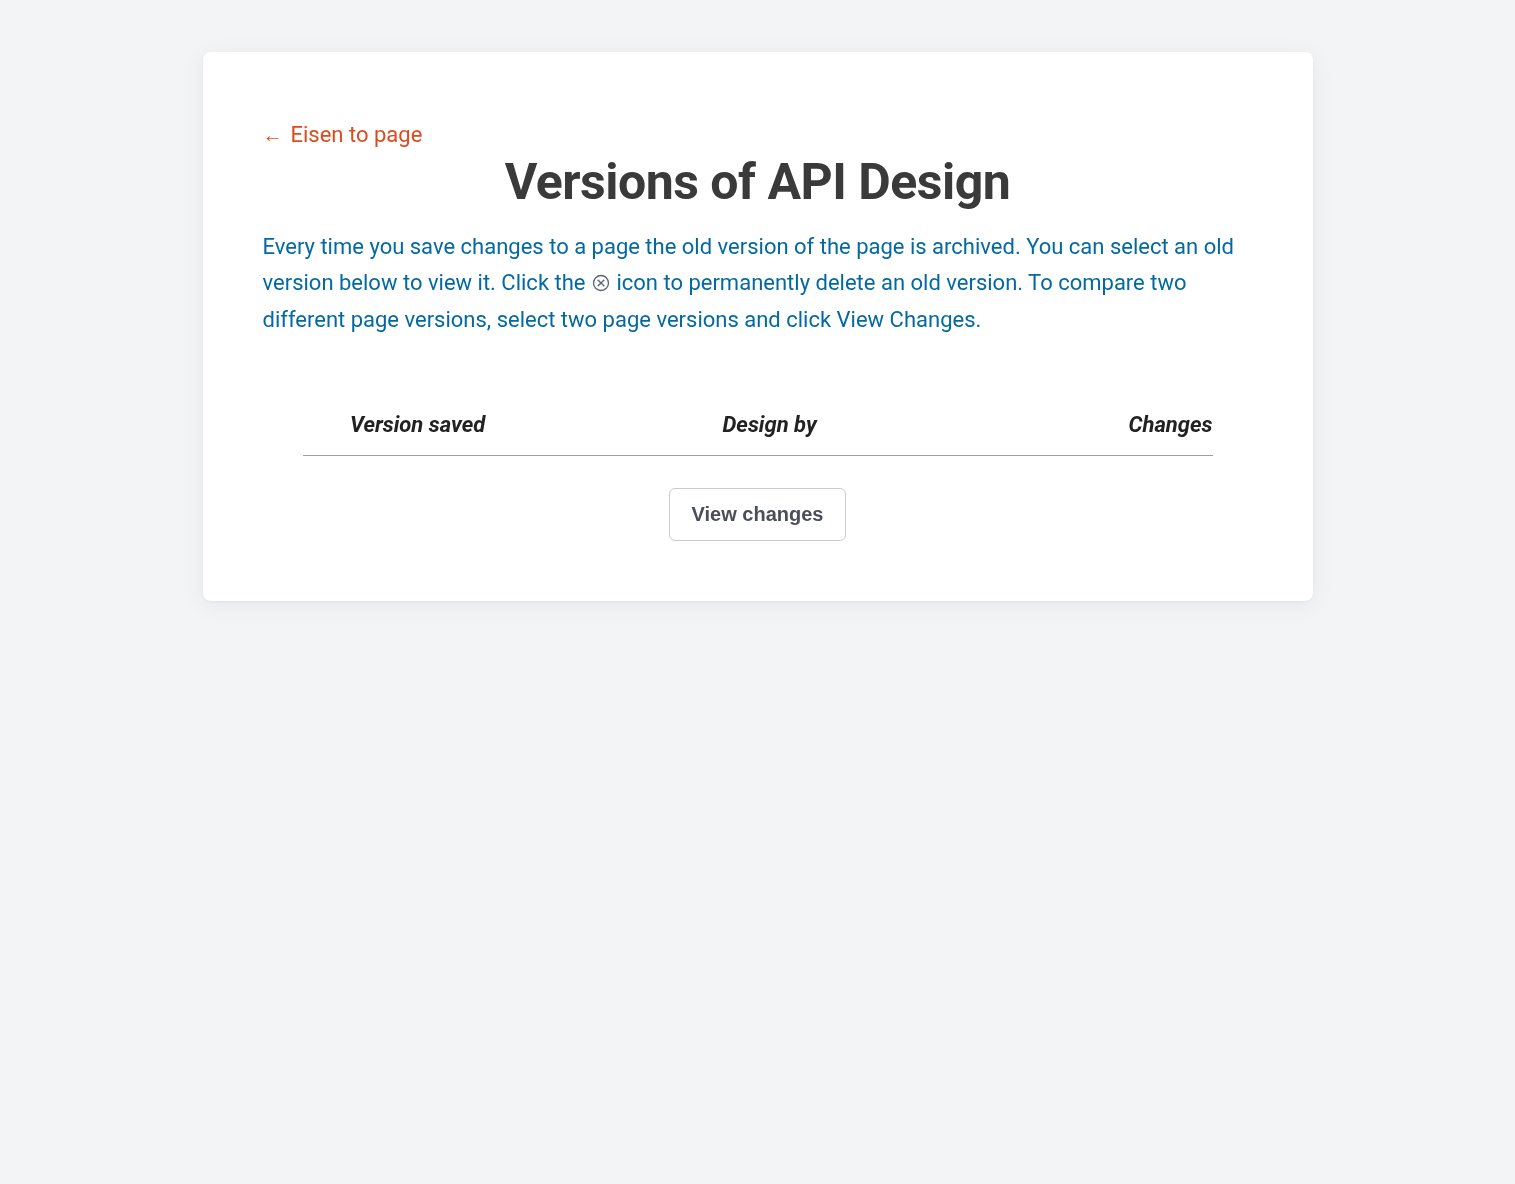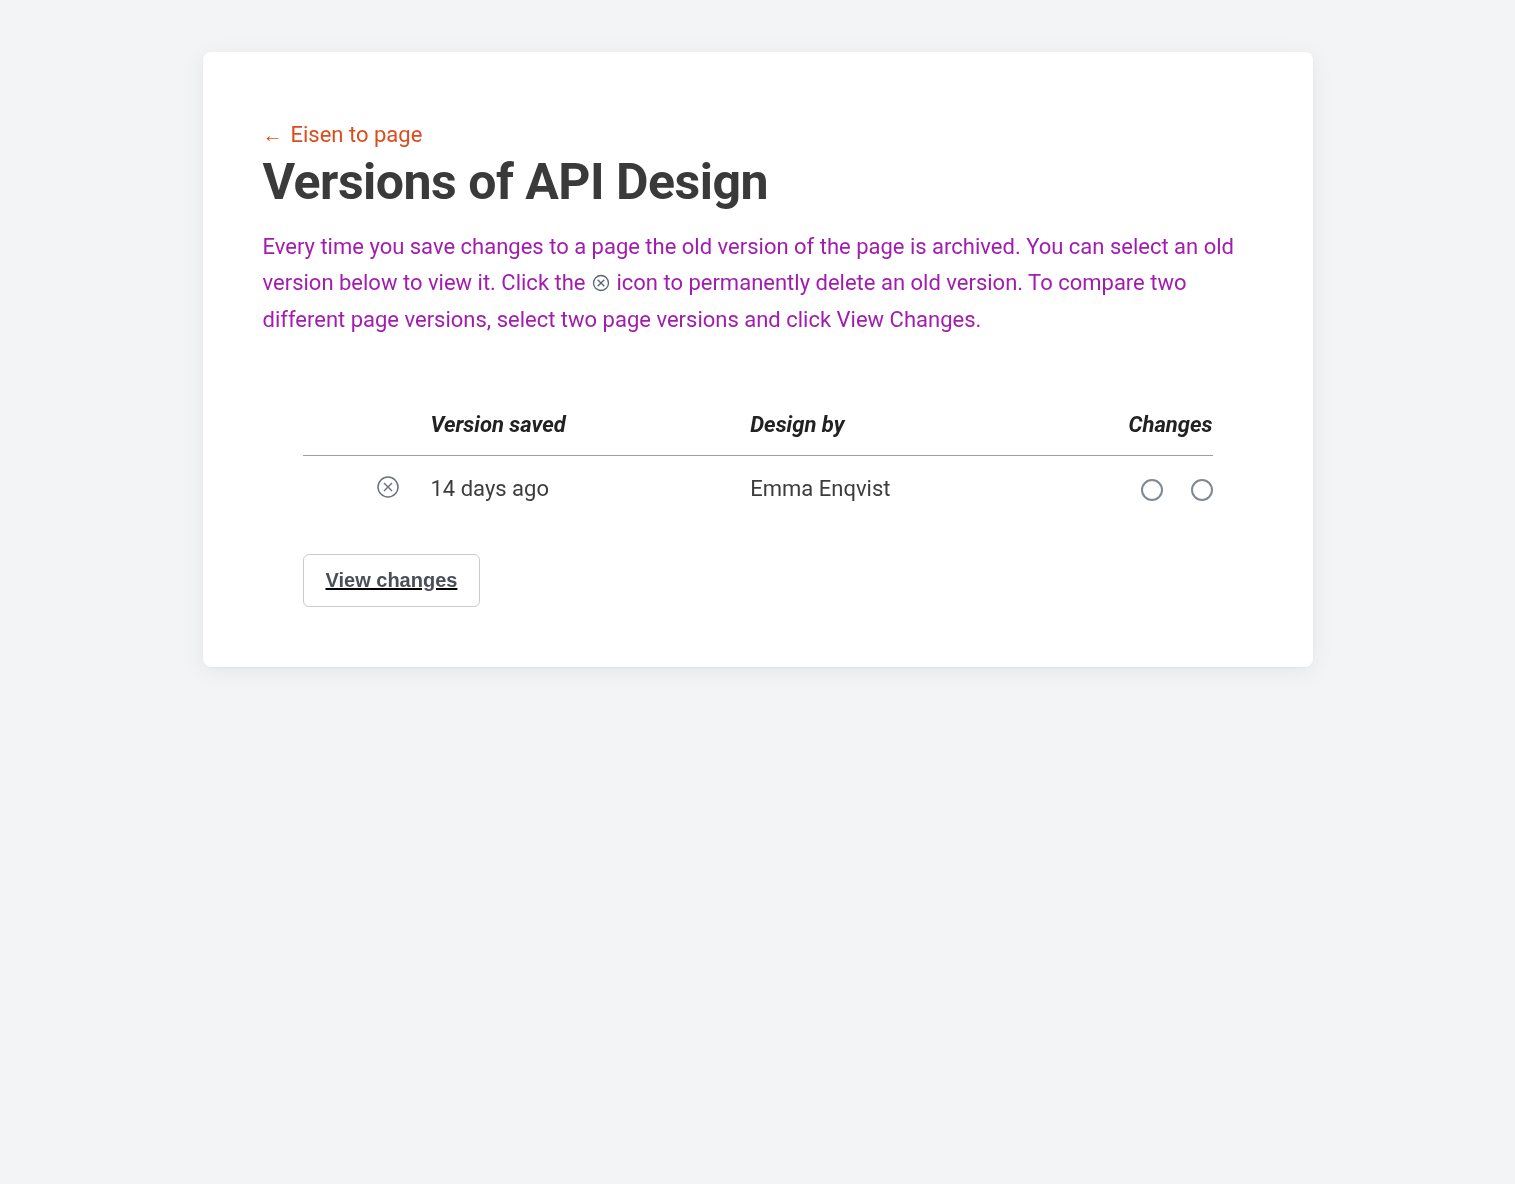--- a/index.html
+++ b/index.html
@@ -33,25 +33,26 @@
     .back-arrow {
       font-size: 20px;
       line-height: 1;
     }
     .title {
       font-size: 50px;
       font-weight: 700;
       color: #3a3a3a;
       margin-bottom: 18px;
       letter-spacing: -0.5px;
+      text-align: center;
     }
     .desc {
       font-size: 22px;
       line-height: 1.65;
-      color: #a21caf;
+      color: #0369a1;
       margin-bottom: 60px;
     }
     .desc .inline-icon {
       position: relative;
       top: 3px;
     }
     .table-wrap {
       padding: 0 40px;
     }
     table {
@@ -127,23 +128,22 @@
       left: 50%;
       top: 50%;
       transform: translate(-50%, -50%);
       width: 12px;
       height: 12px;
       background: #1f6feb;
       border-radius: 50%;
     }
     .actions {
       display: flex;
-      justify-content: flex-start;
+      justify-content: center;
       padding: 32px 40px 0 40px;
-      text-decoration: underline;
     }
     .view-changes-btn {
       font-size: 20px;
       font-weight: 600;
       color: #4a4f57;
       background: #fff;
       border: 1px solid #c8ccd0;
       border-radius: 6px;
       padding: 14px 22px;
       cursor: pointer;
@@ -173,32 +173,20 @@
     <table>
       <thead>
         <tr>
           <th></th>
           <th>Version saved</th>
           <th>Design by</th>
           <th class="col-changes">Changes</th>
         </tr>
       </thead>
       <tbody>
-          <tr>
-            <td class="delete-cell"><span class="delete-btn">
-                <svg width="24" height="24" viewBox="0 0 24 24" fill="none" stroke="#6b7280" stroke-width="1.5">
-                  <circle cx="12" cy="12" r="10"></circle>
-                  <line x1="8" y1="8" x2="16" y2="16"></line>
-                  <line x1="16" y1="8" x2="8" y2="16"></line>
-                </svg>
-              </span></td>
-            <td>14 days ago</td>
-            <td>Emma Enqvist</td>
-            <td class="radio-cell"><input type="radio" name="compare-a" class="radio" style=""><input type="radio" name="compare-b" class="radio" style=""></td>
-          </tr>
         </tbody>
     </table>
   </div>
 
   <div class="actions">
     <button class="view-changes-btn">View changes</button>
   </div>
 
 </div>
 

